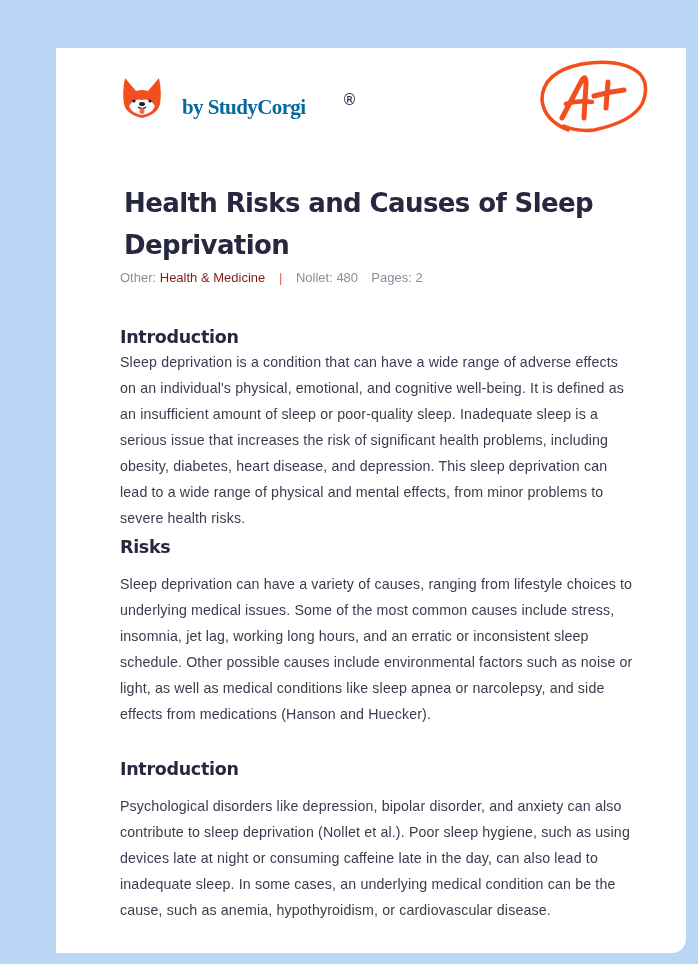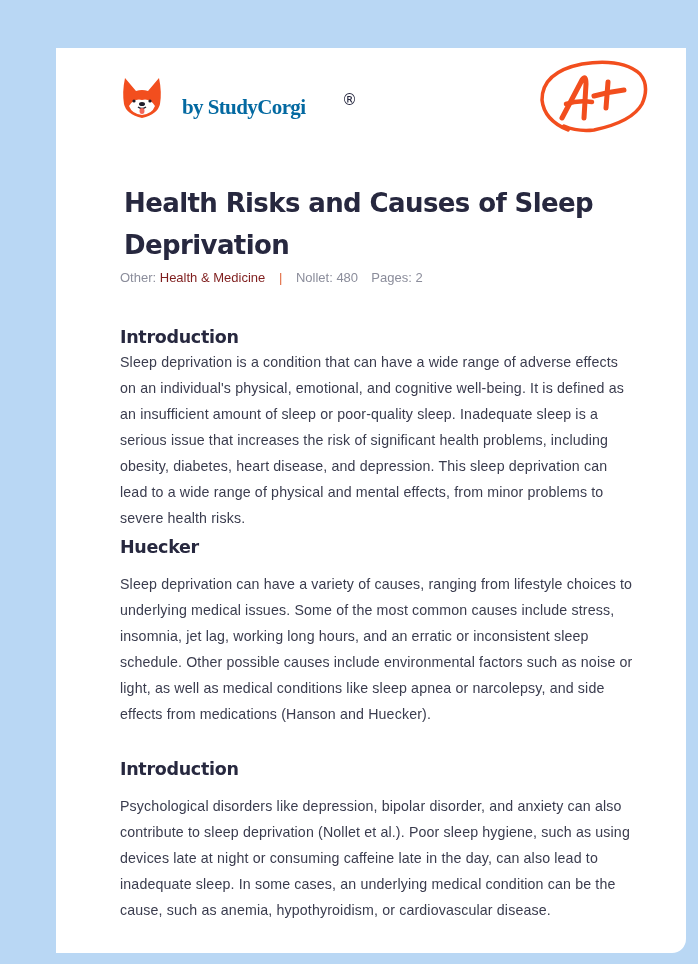--- a/index.html
+++ b/index.html
@@ -94,17 +94,17 @@
   <span>Nollet:</span>
   <span>480</span>
   <span class="gap"></span>
   <span>Pages:</span>
   <span>2</span>
 </div>
 
 <h2 style="top:325px;">Introduction</h2>
 <p class="body" style="top:349px;">Sleep deprivation is a condition that can have a wide range of adverse effects on an individual's physical, emotional, and cognitive well-being. It is defined as an insufficient amount of sleep or poor-quality sleep. Inadequate sleep is a serious issue that increases the risk of significant health problems, including obesity, diabetes, heart disease, and depression. This sleep deprivation can lead to a wide range of physical and mental effects, from minor problems to severe health risks.</p>
 
-<h2 style="top:535px;">Huecker</h2>
+<h2 style="top:535px;">Risks</h2>
 <p class="body" style="top:571px;">Sleep deprivation can have a variety of causes, ranging from lifestyle choices to underlying medical issues. Some of the most common causes include stress, insomnia, jet lag, working long hours, and an erratic or inconsistent sleep schedule. Other possible causes include environmental factors such as noise or light, as well as medical conditions like sleep apnea or narcolepsy, and side effects from medications (Hanson and Huecker).</p>
 
 <h2 style="top:757px;">Introduction</h2>
 <p class="body" style="top:793px;">Psychological disorders like depression, bipolar disorder, and anxiety can also contribute to sleep deprivation (Nollet et al.). Poor sleep hygiene, such as using devices late at night or consuming caffeine late in the day, can also lead to inadequate sleep. In some cases, an underlying medical condition can be the cause, such as anemia, hypothyroidism, or cardiovascular disease.</p>
 
 </body></html>

